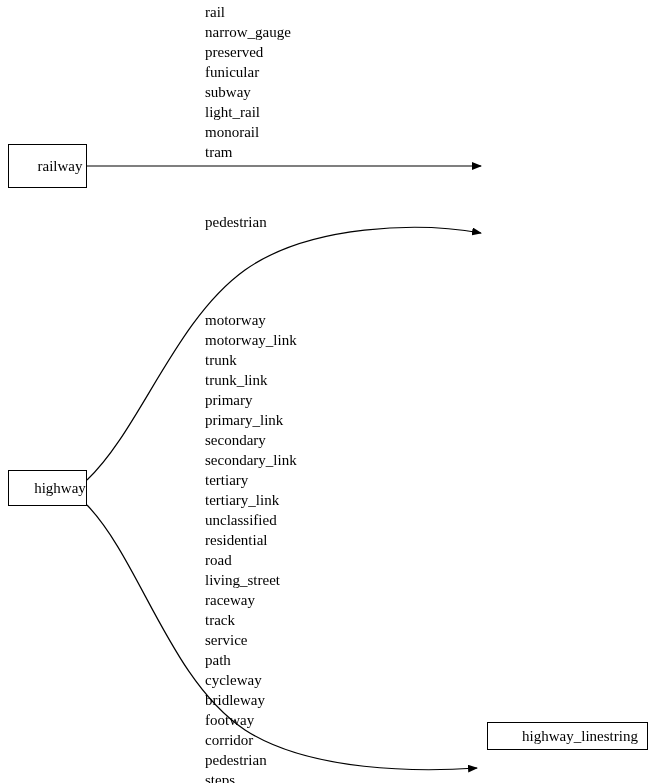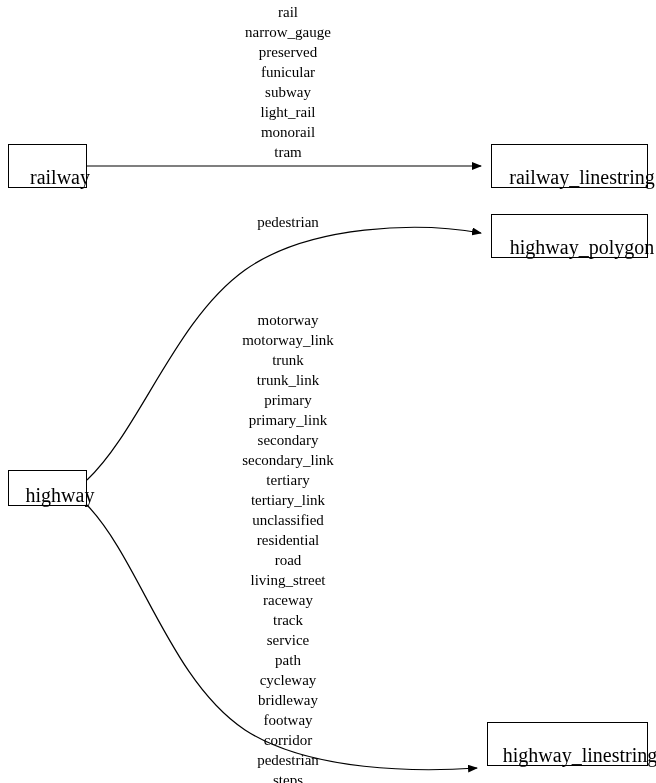--- a/index.html
+++ b/index.html
@@ -23,40 +23,39 @@
     width: 656px;
     height: 783px;
     pointer-events: none;
   }
   .node {
     position: absolute;
     box-sizing: border-box;
     border: 1px solid #000000;
     background: #ffffff;
     display: flex;
-    align-items: flex-end;
+    align-items: center;
     justify-content: center;
-    font-size: 20px;
+    font-size: 15px;
     line-height: 1;
     white-space: nowrap;
     padding-left: 25px;
   }
   .edge-label {
     position: absolute;
     font-size: 15px;
     line-height: 20px;
-    text-align: center;
     white-space: pre;
     color: #000000;
   }
   #node-railway { left: 8px; top: 144px; width: 79px; height: 44px; }
   #node-railway-linestring { left: 491px; top: 144px; width: 157px; height: 44px; }
   #node-highway { left: 8px; top: 470px; width: 79px; height: 36px; }
   #node-highway-polygon { left: 491px; top: 214px; width: 157px; height: 44px; }
-  #node-highway-linestring { left: 487px; top: 722px; width: 161px; height: 44px; }
+  #node-highway-linestring { left: 487px; top: 722px; width: 161px; height: 28px; }
 
   #label-railway-linestring { left: 205px; top: 2px; width: 166px; }
   #label-highway-polygon { left: 205px; top: 212px; width: 166px; }
   #label-highway-linestring { left: 205px; top: 266px; width: 166px; margin-top: 44px; }
 </style>
 </head>
 <body>
 
 <div id="canvas">
 
@@ -71,31 +70,25 @@
 
     <path d="M 87,480 C 140,430 175,320 245,270 C 310,224 420,222 481,233" fill="none" stroke="#000000" stroke-width="1.2" marker-end="url(#arrow)"></path>
 
     <path d="M 87,505 C 140,560 170,680 245,730 C 310,772 420,772 477,768" fill="none" stroke="#000000" stroke-width="1.2" marker-end="url(#arrow)"></path>
   </svg>
 
   <div class="node" id="node-railway">
     <span>railway</span>
   </div>
 
-  <div class="node" id="node-railway-linestring">
-    <span>railway_linestring</span>
-  </div>
 
   <div class="node" id="node-highway">
     <span>highway</span>
   </div>
 
-  <div class="node" id="node-highway-polygon">
-    <span>highway_polygon</span>
-  </div>
 
   <div class="node" id="node-highway-linestring">
     <span>highway_linestring</span>
   </div>
 
   <div class="edge-label" id="label-railway-linestring">rail
 narrow_gauge
 preserved
 funicular
 subway

